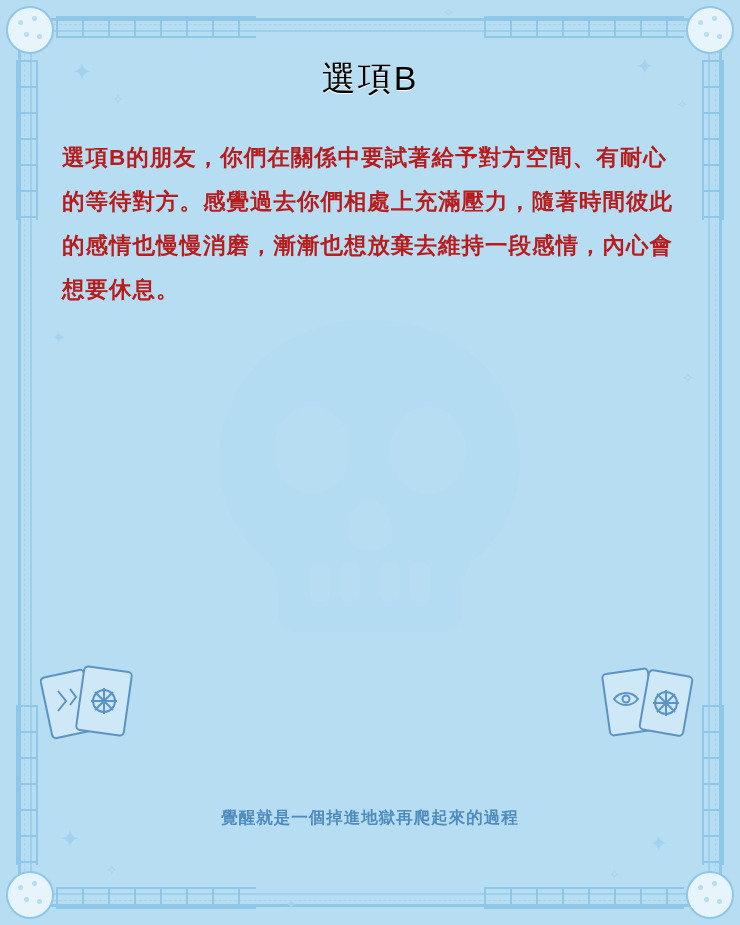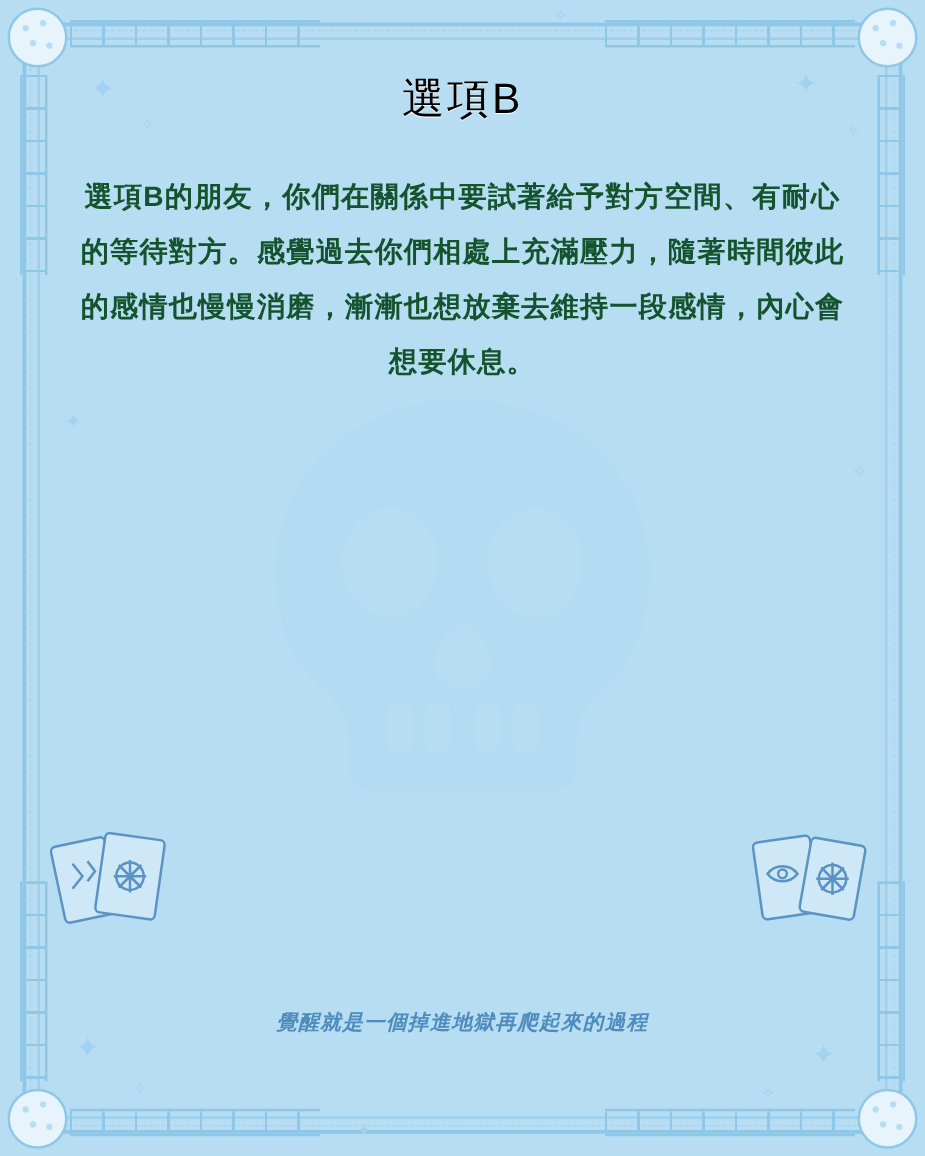--- a/index.html
+++ b/index.html
@@ -131,38 +131,37 @@
   .title {
     text-align: center;
     font-size: 34px;
     font-weight: normal;
     color: #000000;
     letter-spacing: 2px;
     margin: 8px 0 34px 0;
     text-shadow: 0 1px 0 #ffffff;
   }
   .para {
-    color: #14532d;
+    color: #b91c1c;
     font-size: 22.5px;
     line-height: 1.95;
     letter-spacing: 1px;
     font-weight: bold;
     margin: 0 0 30px 0;
-    text-align: center;
+    text-align: left;
   }
   .footer {
     position: absolute;
     left: 0; right: 0;
     bottom: 96px;
     text-align: center;
     color: #4f8cbe;
     font-size: 16.5px;
     font-weight: bold;
     letter-spacing: 1px;
-    font-style: italic;
   }
 </style>
 </head>
 <body>
 
 <div class="card">
 
   <svg class="watermark" viewBox="0 0 420 400" xmlns="http://www.w3.org/2000/svg">
     <g fill="#a9d6ef" opacity="0.75">
       <path d="M210 20c-86 0-150 58-150 138 0 46 18 78 44 100 10 9 14 20 14 33v23c0 10 8 18 18 18h148c10 0 18-8 18-18v-23c0-13 4-24 14-33 26-22 44-54 44-100 0-80-64-138-150-138z"></path>

